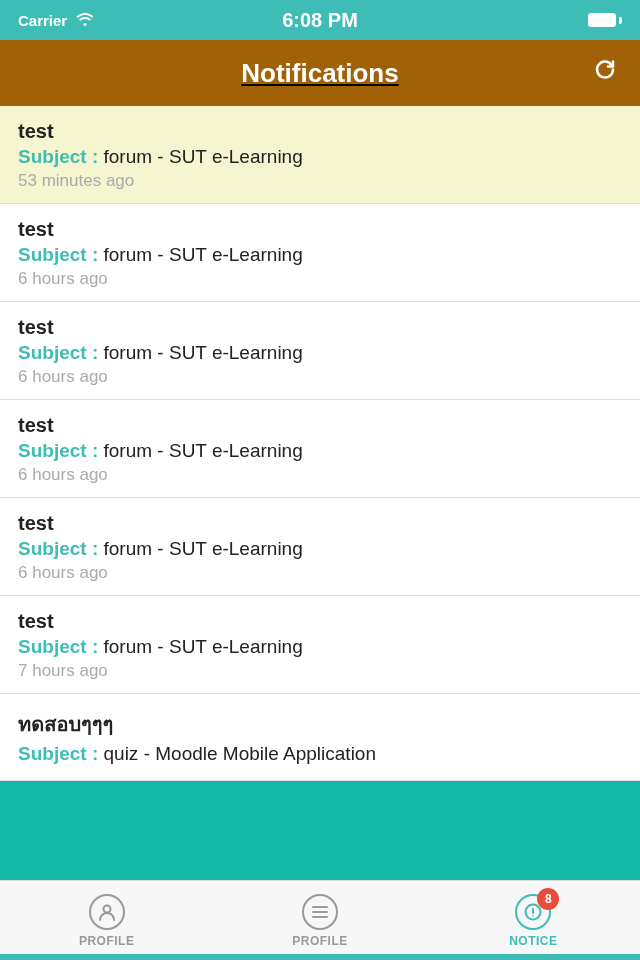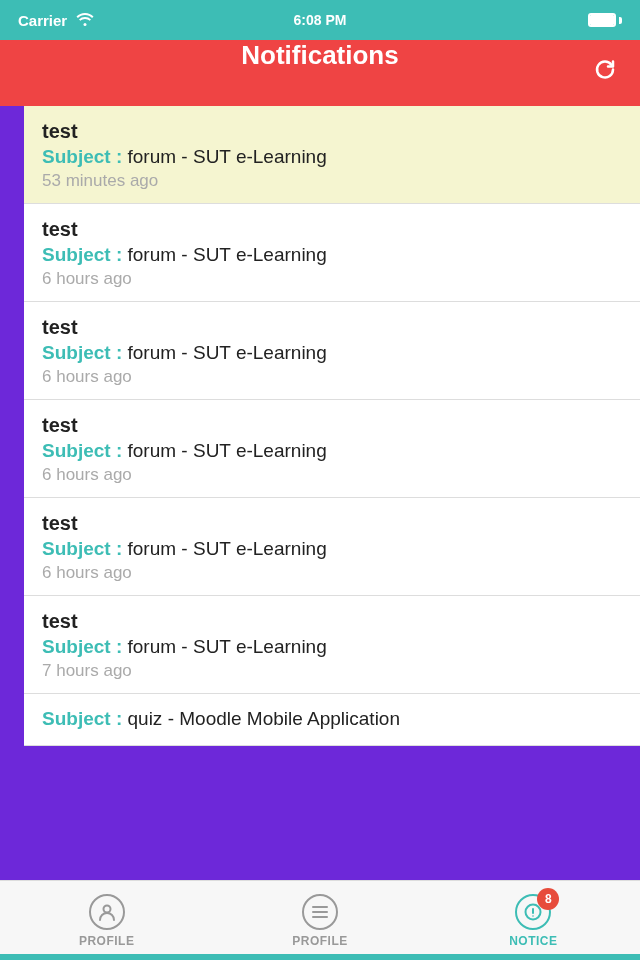--- a/index.html
+++ b/index.html
@@ -22,21 +22,21 @@
       align-items: center;
       justify-content: space-between;
       padding: 0 18px;
       color: #fff;
       font-size: 16px;
       font-weight: 500;
     }
     .status-left { display: flex; align-items: center; gap: 8px; }
     .status-carrier { font-size: 15px; font-weight: 600; }
     .wifi-icon { font-size: 16px; }
-    .status-time { font-size: 14px; font-weight: 600; position: absolute; left: 50%; transform: translateX(-50%); }
+    .status-time { font-size: 20px; font-weight: 600; position: absolute; left: 50%; transform: translateX(-50%); }
     .battery-icon {
       display: flex; align-items: center; gap: 3px;
     }
     .battery-body {
       width: 28px; height: 14px;
       border: 2px solid #fff;
       border-radius: 3px;
       position: relative;
     }
     .battery-fill {
@@ -47,24 +47,26 @@
     .battery-tip {
       width: 3px; height: 7px;
       background: #fff;
       border-radius: 0 2px 2px 0;
     }
 
     
     .header {
       width: 100%;
       height: 66px;
-      background: #ef4444;
-      display: flex;
+      background: #a16207;
+      display: flex;
+      align-items: center;
       justify-content: center;
       position: relative;
+      text-decoration: underline;
     }
     .header-title {
       color: #fff;
       font-size: 26px;
       font-weight: 700;
     }
     .refresh-btn {
       position: absolute;
       right: 20px;
       top: 50%;
@@ -74,22 +76,21 @@
       cursor: pointer;
       color: #fff;
       font-size: 26px;
     }
 
     
     .notification-list {
       width: 100%;
       height: calc(960px - 40px - 66px - 80px);
       overflow: hidden;
-      background: #6d28d9;
-      padding-left: 24px;
+      background: #14b8a6;
     }
 
     .notification-item {
       padding: 14px 18px 12px 18px;
       border-bottom: 1px solid #ddd;
       background: #fff;
     }
     .notification-item.highlighted {
       background: #f5f5d0;
     }
@@ -243,20 +244,21 @@
       <div class="notif-title">test</div>
       <div class="notif-subject"><span class="label">Subject : </span>forum - SUT e-Learning</div>
       <div class="notif-time">6 hours ago</div>
     </div>
     <div class="notification-item">
       <div class="notif-title">test</div>
       <div class="notif-subject"><span class="label">Subject : </span>forum - SUT e-Learning</div>
       <div class="notif-time">7 hours ago</div>
     </div>
     <div class="notification-item">
+      <div class="notif-title">ทดสอบๆๆๆ</div>
       <div class="notif-subject"><span class="label">Subject : </span>quiz - Moodle Mobile Application</div>
     </div>
   </div>
 
 <div class="bottom-nav">
   <div class="nav-item">
     <div class="nav-icon">
       <svg width="18" height="18" viewBox="0 0 18 18" fill="none" stroke="currentColor" stroke-width="2" stroke-linecap="round" stroke-linejoin="round">
         <circle cx="9" cy="6" r="3.5"></circle>
         <path d="M2 17c0-3.9 3.1-7 7-7s7 3.1 7 7"></path>

